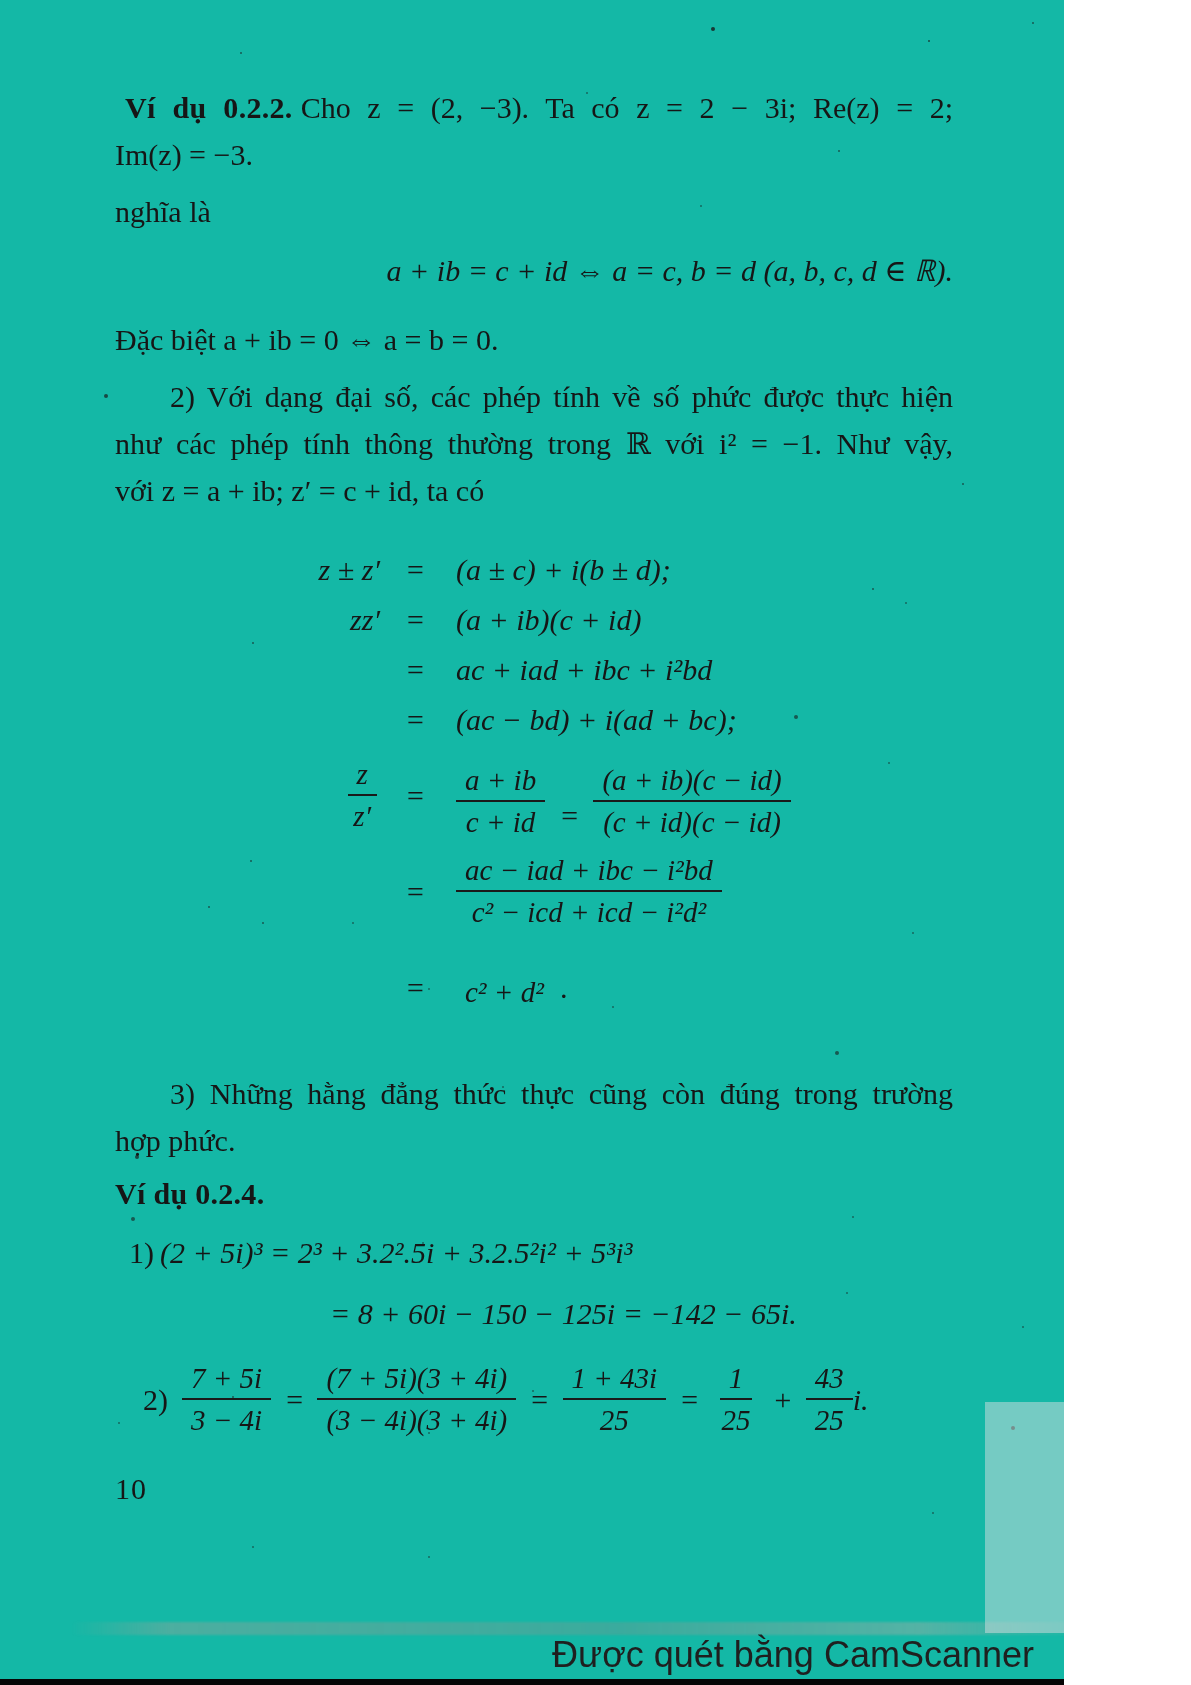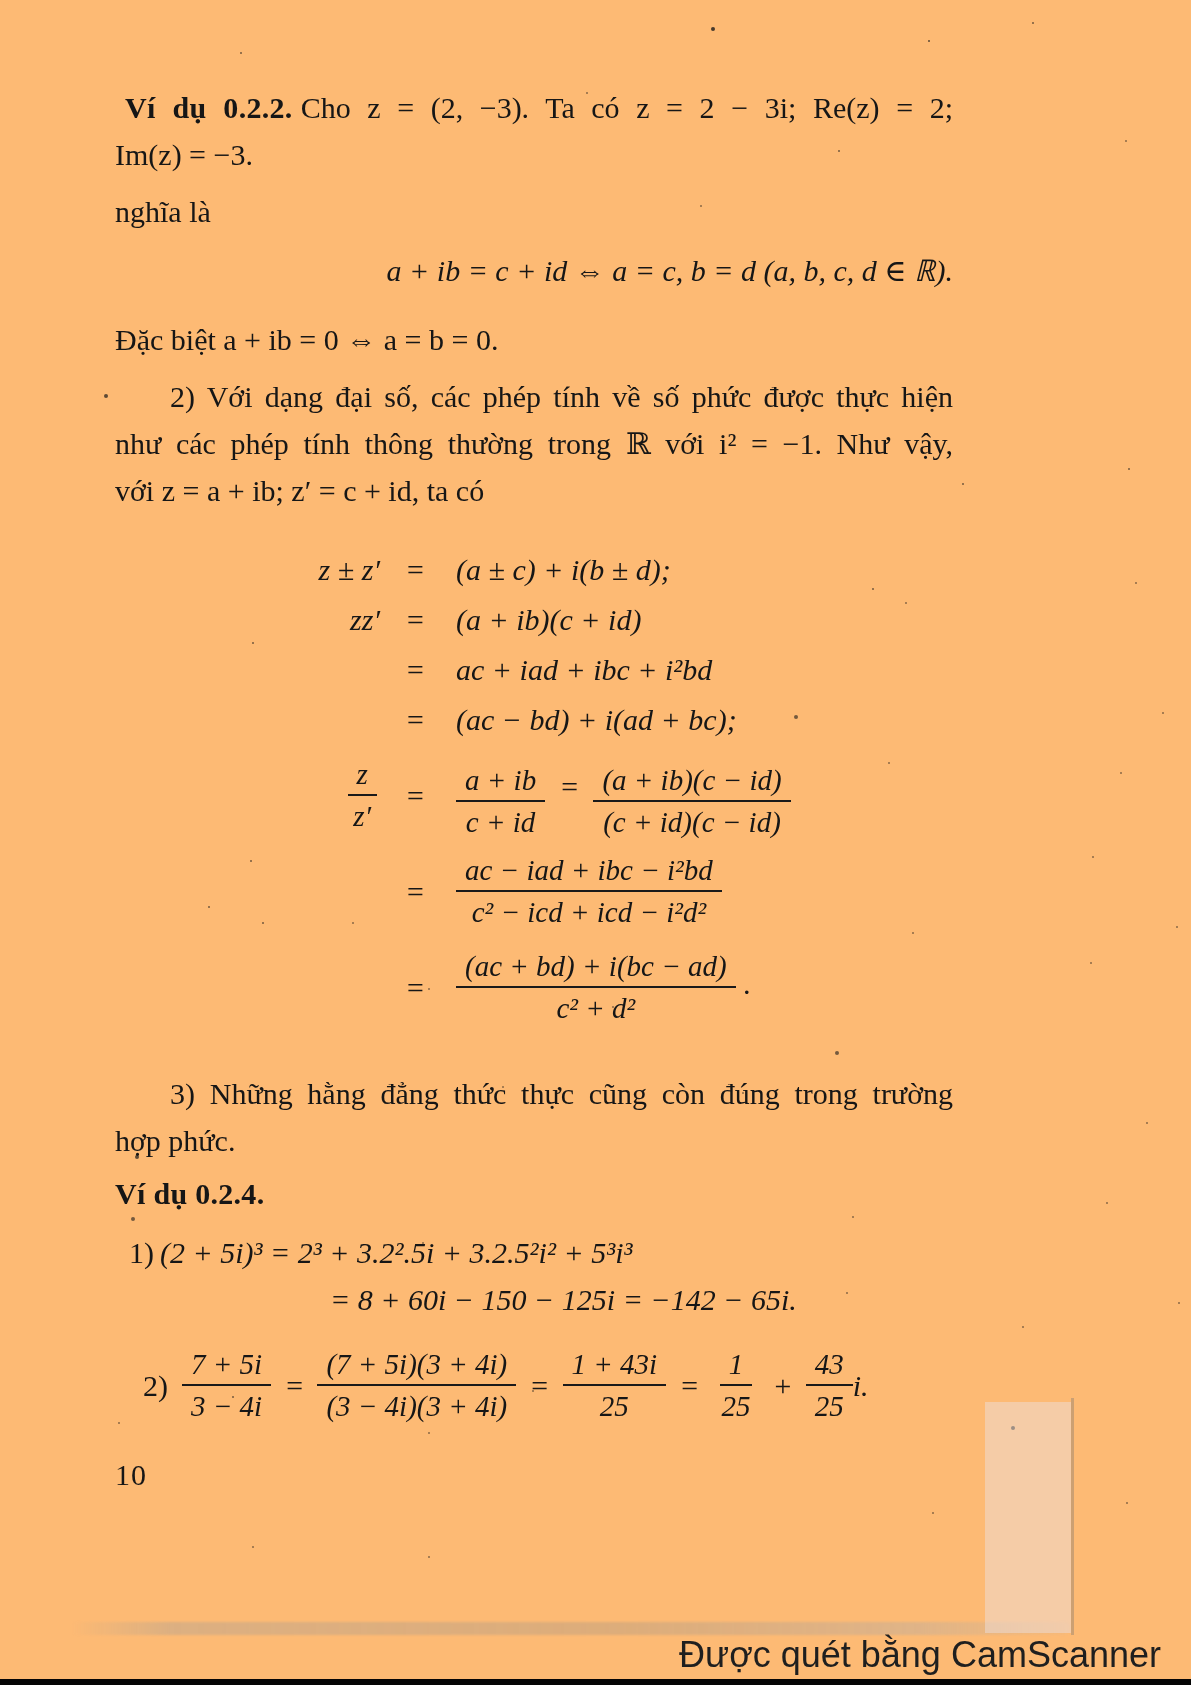--- a/index.html
+++ b/index.html
@@ -1,17 +1,17 @@
 <!DOCTYPE html>
 <html><head>
 <meta charset="utf-8">
 <style>
   html,body{margin:0;padding:0;background:#ffffff;}
   .sheet{
-    position:relative;width:1191px;height:1685px;background:#fdba74;overflow:hidden;
+    position:relative;width:1064px;height:1685px;background:#14b8a6;overflow:hidden;
     font-family:"Liberation Serif","DejaVu Serif",serif;color:#161616;
   }
   .content{position:absolute;left:115px;top:84px;width:838px;font-size:30px;line-height:47px;}
   .b{font-weight:bold;letter-spacing:.3px;margin-right:8px;}
   .line{display:block;}
   .fill{text-align:justify;text-align-last:justify;}
   .m{}
   .upright{font-style:normal;}
   .para{margin:0;}
   .p2{margin-top:10px;}
@@ -21,32 +21,32 @@
   .p5{margin-top:38px;}
   .ind{text-indent:10px;}
   .ind2{text-indent:55px;}
 
   .align{margin-top:30px;font-style:italic;}
   .arow{display:grid;grid-template-columns:265px 70px 1fr;align-items:center;min-height:50px;}
   .arow .lhs{text-align:right;}
   .arow .rel{text-align:center;}
   .arow .rhs{text-align:left;padding-left:6px;}
   .arow.tall{min-height:90px;margin-top:6px;}
-  .rhs-flex{display:flex;align-items:flex-start;margin-top:11px;}
+  .rhs-flex{display:flex;align-items:flex-end;margin-top:11px;}
   .rel2{margin:0 14px;}
 
   .frac{display:inline-flex;flex-direction:column;align-items:center;vertical-align:middle;font-size:29px;line-height:34px;}
   .frac .num{display:block;padding:0 9px 3px;border-bottom:2.5px solid #1a1a1a;}
   .frac .den{display:block;padding:3px 9px 0;}
   .suffix{margin-left:8px;}
 
   .exlabel{margin-top:6px;font-weight:bold;letter-spacing:.3px;}
   .exl1{margin-top:12px;font-style:italic;text-indent:14px;}
   .exl1 .upright{font-style:normal;margin-right:6px;}
-  .exl2{margin-left:215px;font-style:italic;}
+  .exl2{margin-top:14px;margin-left:215px;font-style:italic;}
   .exrow{margin-top:18px;margin-left:28px;min-height:88px;display:flex;align-items:center;font-style:italic;}
   .exrow .op{margin:0 13px;}
   .exrow .lab{font-style:normal;margin-right:14px;}
 
   .pagenum{margin-top:22px;text-align:left;letter-spacing:1px;}
 
   .camscanner{
     position:absolute;top:1634px;right:30px;
     font-family:"Liberation Sans","DejaVu Sans",sans-serif;
     font-size:36px;color:#1f1f1f;
@@ -178,21 +178,20 @@
             <span class="den">c² − icd + icd − i²d²</span>
           </span>
         </div>
       </div>
 
       <div class="arow tall">
         <div class="lhs"></div>
         <div class="rel">=</div>
         <div class="rhs">
           <span class="frac">
-            <span class="num">(ac + bd) + i(bc − ad)</span>
             <span class="den">c² + d²</span>
           </span><span class="suffix">.</span>
         </div>
       </div>
 
     </div>
 
     <div class="para p5">
       <div class="line fill ind2">3) Những hằng đẳng thức thực cũng còn đúng trong trường</div>
       <div class="line">hợp phức.</div>

